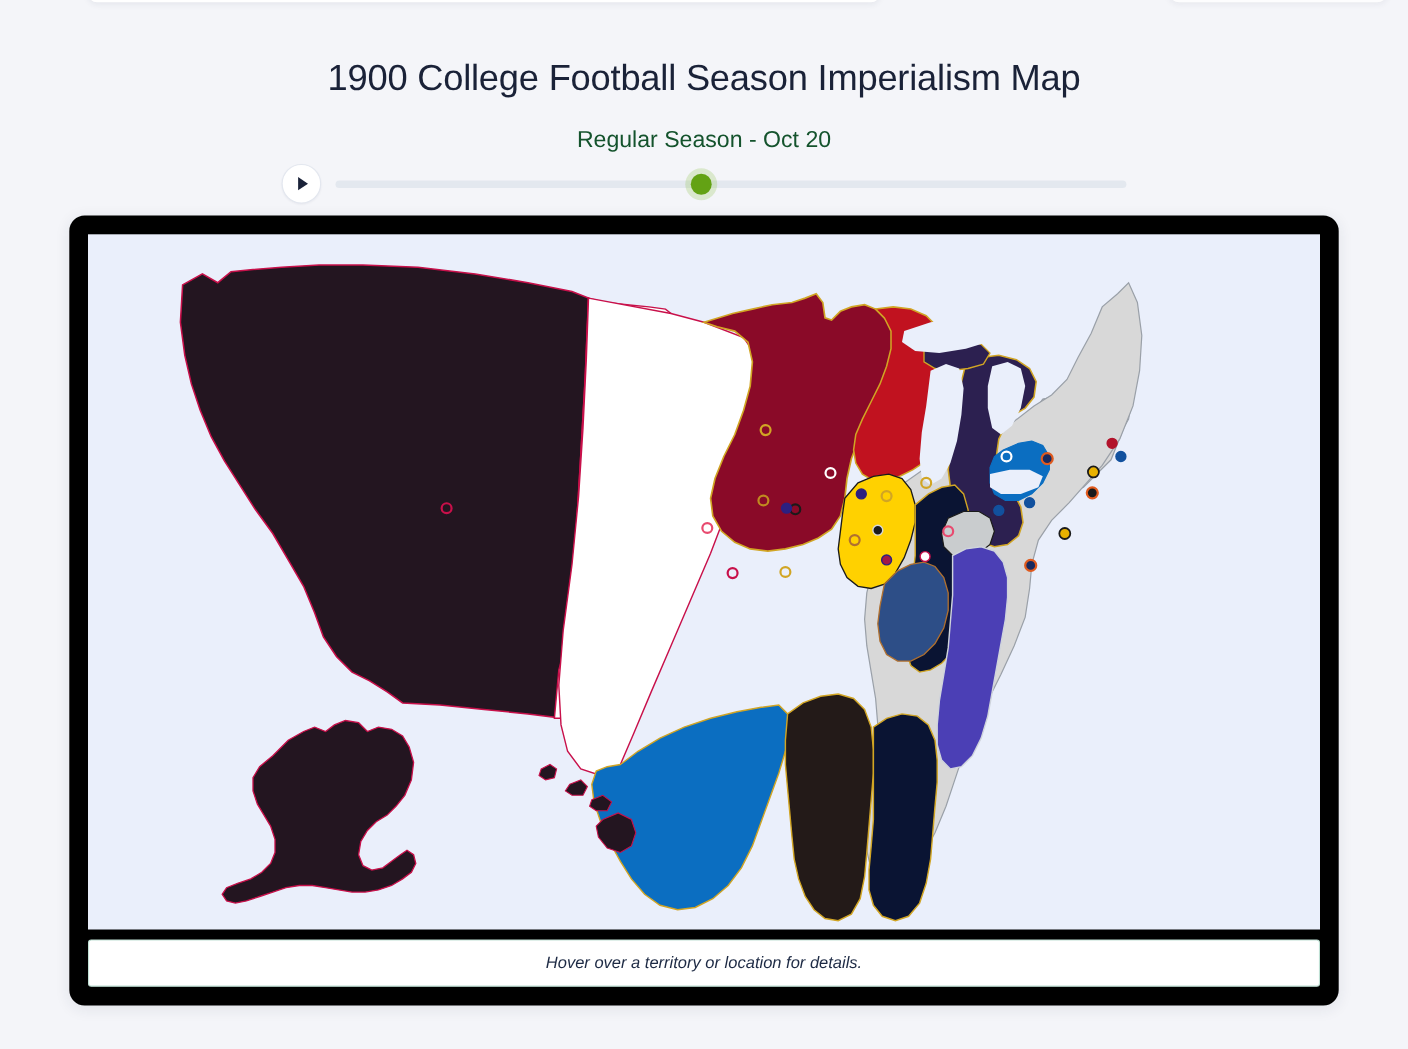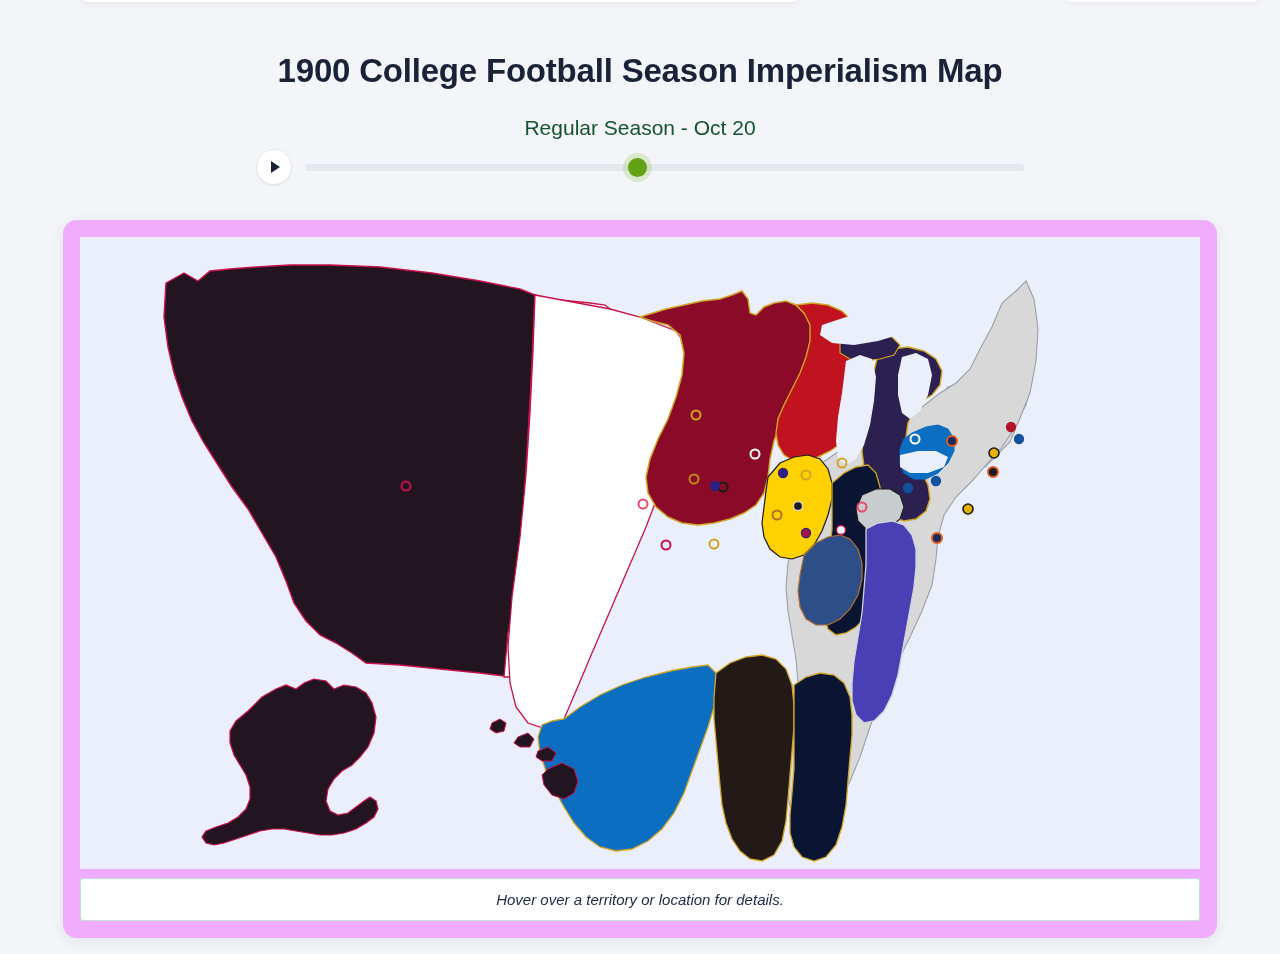--- a/index.html
+++ b/index.html
@@ -19,21 +19,21 @@
   }
   .top-ghost-right {
     position: absolute; left: 1062px; top: -12px; width: 200px; height: 14px;
     background: #fdfdfe; border-radius: 0 0 10px 10px;
     box-shadow: 0 2px 6px rgba(30,40,70,0.06);
   }
 
   .title {
     position: absolute; top: 52px; left: 0; width: 1280px;
     text-align: center;
-    font-size: 33px; font-weight: bold; letter-spacing: -0.2px;
+    font-size: 33px; font-weight: normal; letter-spacing: -0.2px;
     color: #1a2238;
   }
   .subtitle {
     position: absolute; top: 116px; left: 0; width: 1280px;
     text-align: center; font-size: 21px; color: #14532d;
   }
 
   
   .slider-row {
     position: absolute; top: 148px; left: 256px; width: 768px; height: 38px;
@@ -62,22 +62,22 @@
   .slider-thumb {
     position: absolute; top: 50%; left: 46.3%;
     width: 19px; height: 19px; margin-top: -9.5px; margin-left: -9.5px;
     border-radius: 50%; background: #63a214;
     box-shadow: 0 0 0 5px rgba(126,186,48,0.22);
     cursor: grab;
   }
 
   
   .map-card {
-    position: absolute; left: 63px; top: 220px; width: 1154px; height: 718px;
-    background: #f0abfc; border-radius: 14px;
+    position: absolute; left: 63px; top: 196px; width: 1154px; height: 718px;
+    background: #000000; border-radius: 14px;
     box-shadow: 0 3px 14px rgba(30,40,70,0.09);
     padding: 17px;
   }
   .map-area {
     position: relative; width: 1120px; height: 632px;
     background: #eaeffb; overflow: hidden;
   }
   .map-area svg { display: block; width: 100%; height: 100%; }
 
   .hover-bar {

